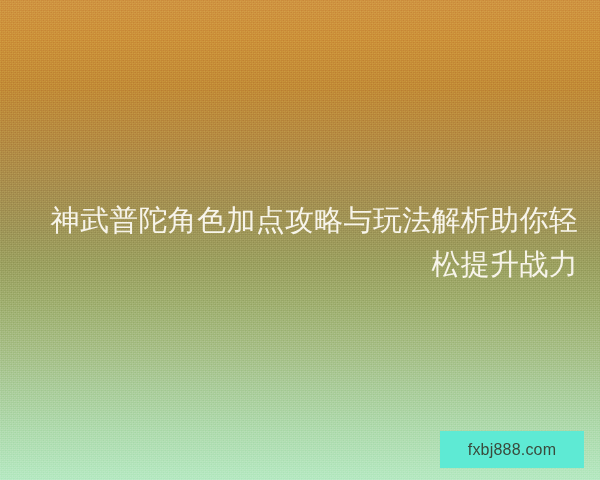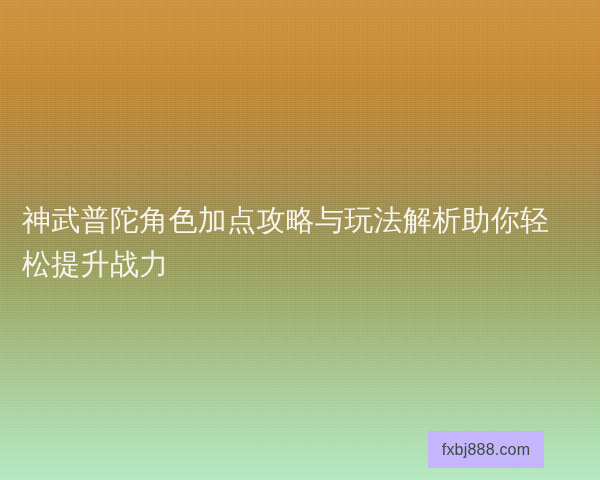--- a/index.html
+++ b/index.html
@@ -80,42 +80,42 @@
     pointer-events: none;
   }
 
   
   .headline-wrap {
     position: absolute;
     left: 0;
     right: 0;
     top: 198px;
     padding: 0 22px;
-    text-align: left;
+    text-align: right;
     pointer-events: none;
   }
 
   .headline {
     margin: 0;
     font-size: 29px;
     line-height: 44px;
     font-weight: 400;
     letter-spacing: 0.3px;
     color: #f7f4ea;
     word-break: break-all;
   }
 
   
   .watermark-badge {
     position: absolute;
-    left: 428px;
+    left: 440px;
     top: 431px;
-    width: 116px;
+    width: 144px;
     height: 37px;
-    background: #c4b5fd;
+    background: #5eead4;
     display: flex;
     align-items: center;
     justify-content: center;
   }
 
   .watermark-text {
     font-size: 16px;
     line-height: 1;
     letter-spacing: 0.2px;
     color: #3a4a3c;

